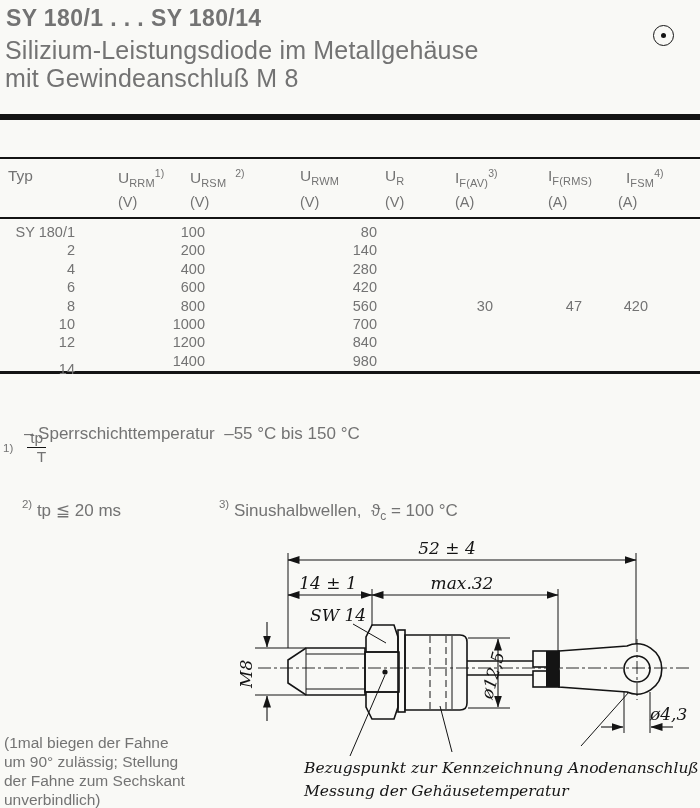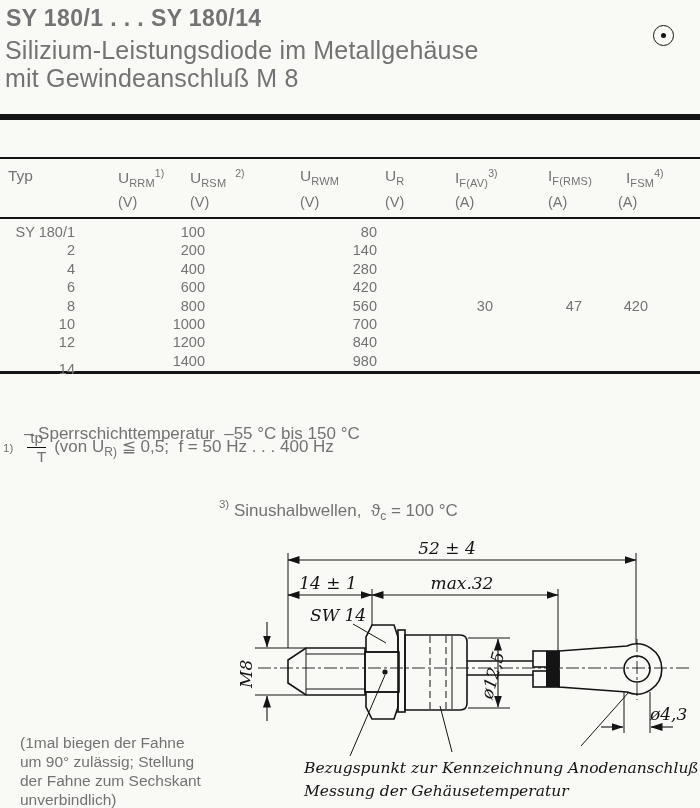--- a/index.html
+++ b/index.html
@@ -26,21 +26,21 @@
   .tcell{position:absolute;font-size:14.5px;white-space:pre;}
   
   .note{position:absolute;font-size:17px;white-space:pre;}
   .mark{font-size:11.5px;vertical-align:8px;}
   .nsub{font-size:12px;vertical-align:-4px;}
   .fnrow{position:absolute;display:flex;align-items:center;font-size:17px;white-space:pre;}
   .frac{display:inline-block;text-align:right;font-size:15.5px;line-height:1.05;margin:0 8px 0 14px;}
   .frac .num{display:block;border-bottom:1.6px solid #141414;padding:0 3px 1px;}
   .frac .den{display:block;padding-top:1px;}
   
-  .sidenote{position:absolute;left:20px;top:733px;font-size:15.5px;line-height:19px;white-space:pre-line;}
+  .sidenote{position:absolute;left:4px;top:733px;font-size:15.5px;line-height:19px;white-space:pre-line;}
   svg .part{fill:none;stroke:#141414;stroke-width:1.6;}
   svg .thin{fill:none;stroke:#141414;stroke-width:1;}
   svg .dim{fill:none;stroke:#141414;stroke-width:1.1;}
   svg .cl{fill:none;stroke:#141414;stroke-width:.9;stroke-dasharray:13 3 3 3;}
   svg .dash{fill:none;stroke:#141414;stroke-width:1;stroke-dasharray:7 4;}
   svg .dimtext{font-family:"DejaVu Serif",serif;font-style:italic;font-size:17px;fill:#141414;}
   svg .cap{font-family:"DejaVu Serif",serif;font-style:italic;font-size:15.5px;fill:#141414;}
 </style>
 </head>
 <body>
@@ -106,23 +106,25 @@
       <span class="tcell" style="right: 323px; top: 352.8px;">980</span>
     </div>
 
   <div class="note" style="left:5px;top:404px;">
     <span>– Sperrschichttemperatur  –55 °C bis 150 °C</span>
   </div>
 
   <div class="fnrow" style="left:3px;top:430px;">
     <span class="mark">1)</span>
     <span class="frac"><span class="num">tp</span><span class="den">T</span></span>
-    <span><span>(von U</span><span class="nsub">R)</span><span> ≦ 0,5;  f = 50 Hz . . . 400 Hz</span></span>
-  </div>
-
+  </div>
+
+  <div class="note" style="left:3px;top:478px;">
+    <span class="mark">2)</span><span> </span><span>tp ≦ 20 ms</span>
+  </div>
   <div class="note" style="left:200px;top:478px;">
     <span class="mark">3)</span><span> </span><span>Sinushalbwellen,  ϑ</span><span class="nsub">c</span><span> = 100 °C</span>
   </div>
 
   <div class="sidenote">(1mal biegen der Fahne
 um 90° zulässig; Stellung
 der Fahne zum Sechskant
 unverbindlich)</div>
 
   <svg style="position:absolute;left:240px;top:540px;" width="460" height="268" viewBox="0 0 460 268">

